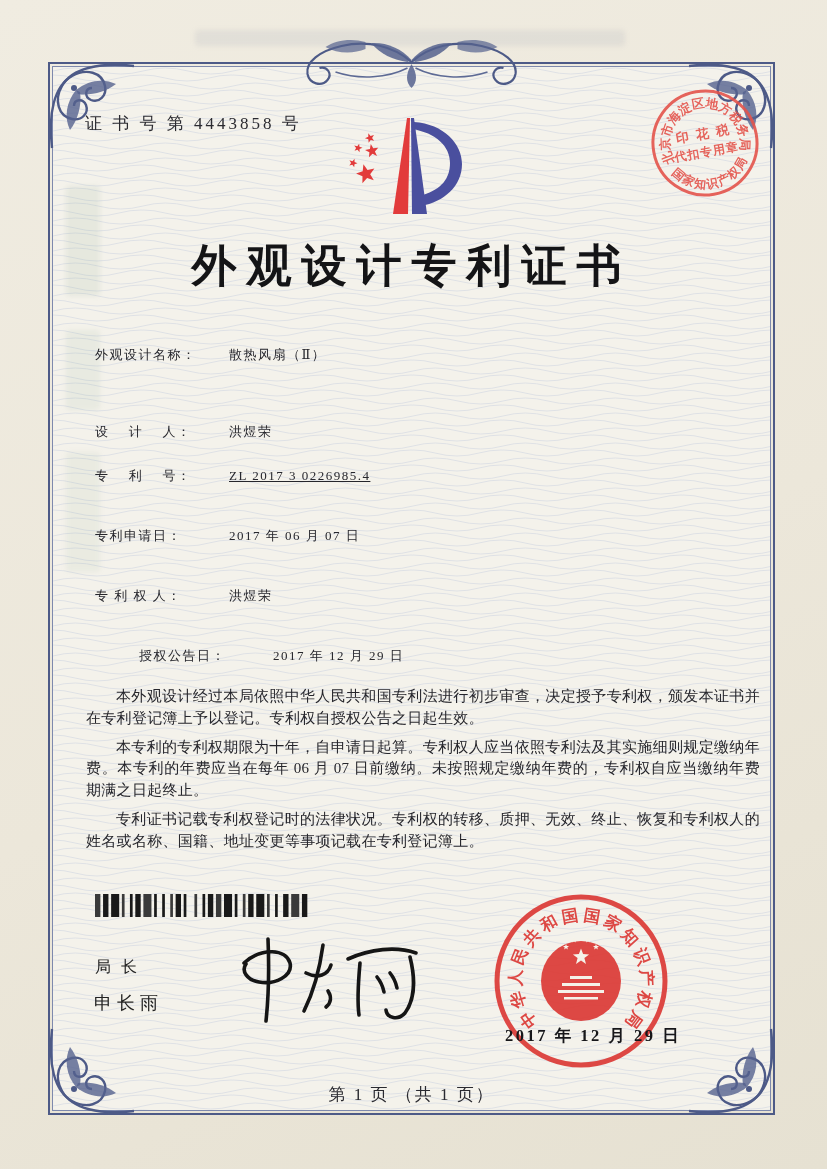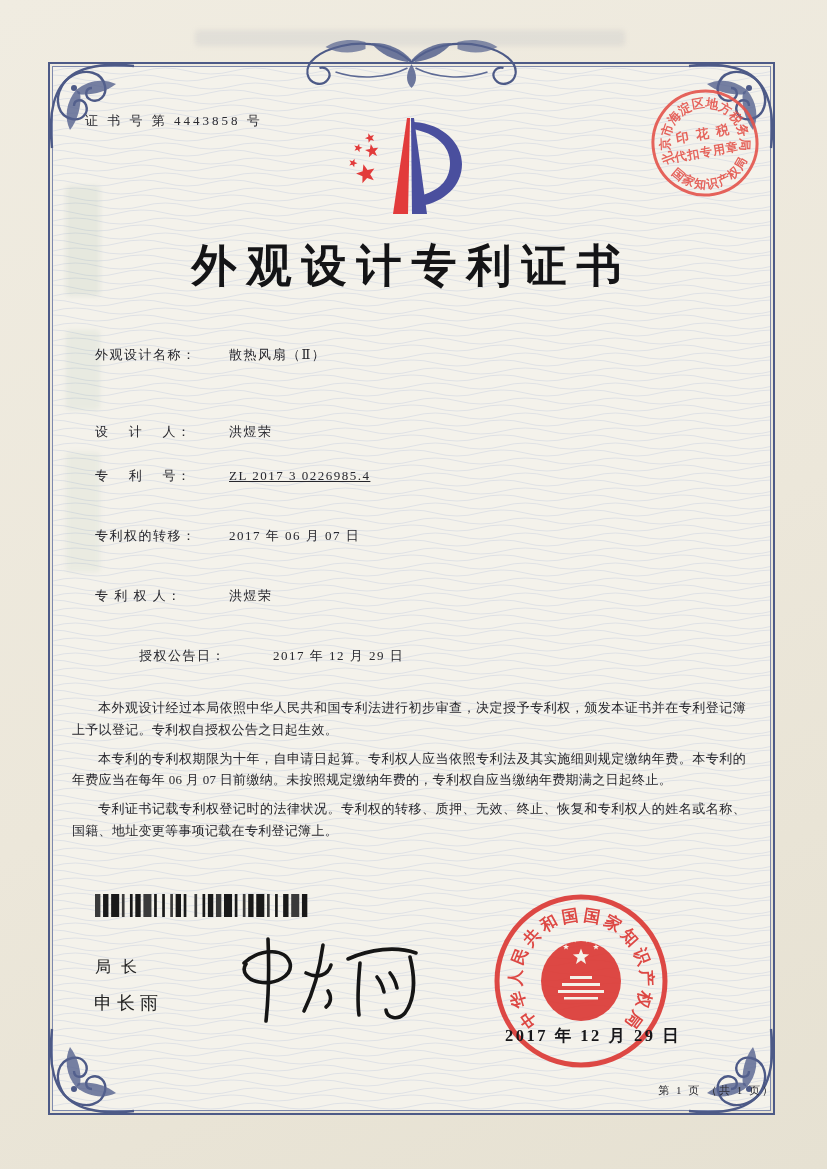--- a/index.html
+++ b/index.html
@@ -5,33 +5,33 @@
   html,body{margin:0;padding:0;background:#d8d4c6;}
   .page{position:relative;width:827px;height:1169px;overflow:hidden;
     background:linear-gradient(155deg,#f0ece1 0%,#ece7da 55%,#e6e1d2 100%);
     font-family:"Liberation Serif","DejaVu Serif",serif;color:#23232a;}
   .frame{position:absolute;left:48px;top:62px;width:727px;height:1053px;
     border:2px solid #4d5a87;box-sizing:border-box;}
   .frame-inner{position:absolute;inset:2px;border:1px solid #7e89ad;background:#f4f2eb;}
   .guilloche{position:absolute;inset:0;width:100%;height:100%;}
   .ornaments{position:absolute;left:0;top:0;pointer-events:none;}
   .abs{position:absolute;}
-  .cert-no{left:85px;top:112px;font-size:13px;letter-spacing:3px;color:#2a2a30;}
+  .cert-no{left:85px;top:112px;font-size:17px;letter-spacing:3px;color:#2a2a30;}
   .title{left:48px;top:236px;width:727px;text-align:center;font-size:45px;
     font-weight:700;letter-spacing:10px;color:#141416;}
   .field{left:95px;width:620px;font-size:13px;letter-spacing:1.5px;color:#26262c;}
   .field .lab{display:inline-block;min-width:134px;}
-  .paras{left:72px;top:686px;width:674px;font-size:13px;line-height:21.8px;
-    text-align:justify;letter-spacing:0.3px;color:#26262c;margin-top:11px;}
+  .paras{left:86px;top:686px;width:674px;font-size:15px;line-height:21.8px;
+    text-align:justify;letter-spacing:0.3px;color:#26262c;}
   .paras p{margin:0 0 7px 0;text-indent:2em;}
   .sig-title{left:95px;top:957px;font-size:16px;letter-spacing:10px;color:#222;}
   .sig-name{left:94px;top:991px;font-size:18px;letter-spacing:5px;color:#222;}
   .seal-date{left:505px;top:1025px;font-size:16.5px;font-weight:700;
     letter-spacing:2.5px;color:#17171a;z-index:6;}
-  .footer{left:48px;top:1083px;width:727px;text-align:right;font-size:11px;
+  .footer{left:48px;top:1083px;width:727px;text-align:center;font-size:17px;
     letter-spacing:2px;color:#2a2a30;}
   svg text{font-family:"Liberation Serif","DejaVu Serif",serif;}
   .bleed{position:absolute;filter:blur(2.5px);border-radius:4px;pointer-events:none;}
 </style>
 </head>
 <body>
 
 <div class="page">
 
   <div class="frame">
@@ -124,21 +124,21 @@
   <div class="abs field" style="top:346px;">
     <span class="lab">外观设计名称：</span><span>散热风扇（Ⅱ）</span>
   </div>
   <div class="abs field" style="top:407px;margin-top:16px;">
     <span class="lab">设　 计　 人：</span><span>洪煜荣</span>
   </div>
   <div class="abs field" style="top:467px;text-decoration:underline;">
     <span class="lab">专　 利　 号：</span><span>ZL 2017 3 0226985.4</span>
   </div>
   <div class="abs field" style="top:527px;">
-    <span class="lab">专利权的转移：</span><span>2017 年 06 月 07 日</span>
+    <span class="lab">专利申请日：</span><span>2017 年 06 月 07 日</span>
   </div>
   <div class="abs field" style="top:587px;">
     <span class="lab">专 利 权 人：</span><span>洪煜荣</span>
   </div>
   <div class="abs field" style="top:647px;margin-left:44px;">
     <span class="lab">授权公告日：</span><span>2017 年 12 月 29 日</span>
   </div>
 
   <div class="abs paras">
     <p>本外观设计经过本局依照中华人民共和国专利法进行初步审查，决定授予专利权，颁发本证书并在专利登记簿上予以登记。专利权自授权公告之日起生效。</p>

